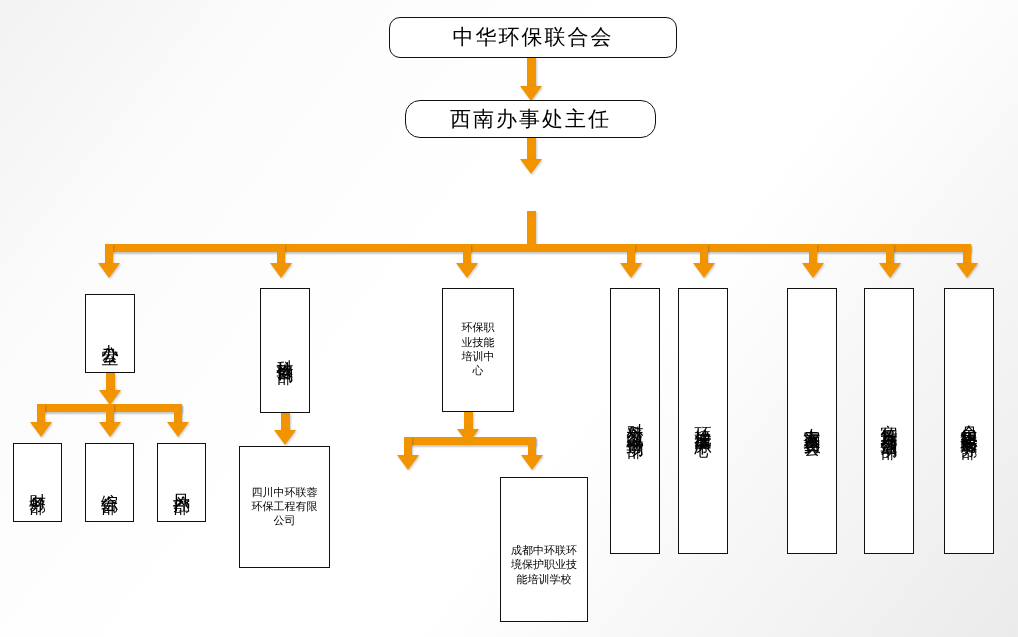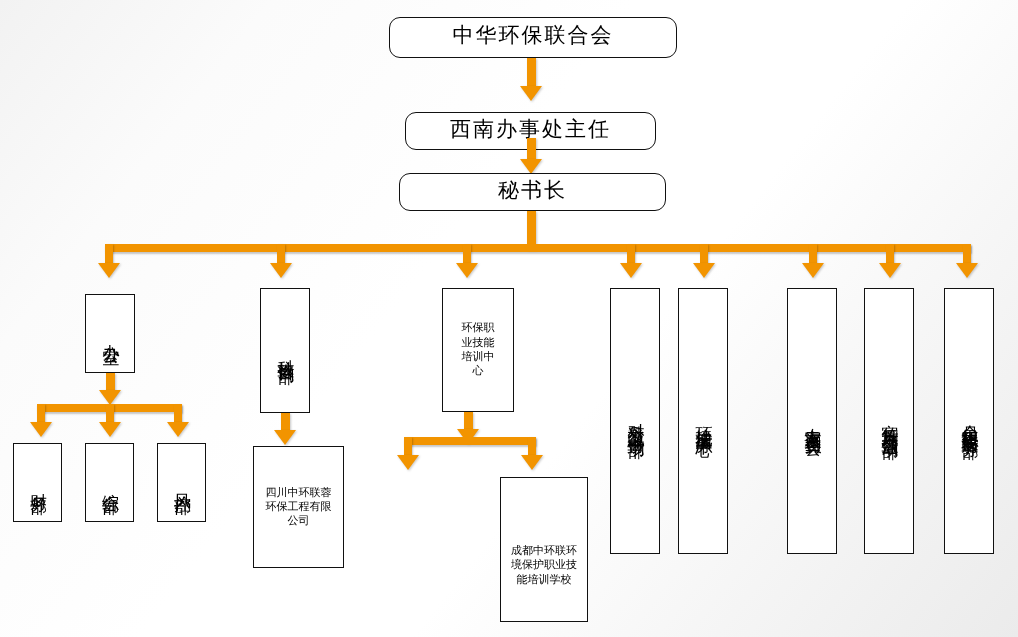--- a/index.html
+++ b/index.html
@@ -2,21 +2,21 @@
 <html><head>
 <meta charset="utf-8">
 <style>
   html,body{margin:0;padding:0;}
   body{
     width:1018px;height:637px;
     font-family:"DejaVu Sans","Liberation Sans",sans-serif;
     background:linear-gradient(128deg,#f2f2f2 0%,#fbfbfb 18%,#ffffff 42%,#ffffff 60%,#f4f4f4 82%,#ebebeb 100%);
     overflow:hidden;
   }
-  #chart{position:relative;width:964px;height:637px;font-family:Liberation Mono, monospace;}
+  #chart{position:relative;width:964px;height:637px;}
 
   
   .box{
     position:absolute;
     border:1px solid #111;
     background:#ffffff;
     box-sizing:border-box;
     display:flex;
     align-items:center;
     justify-content:center;
@@ -58,30 +58,27 @@
 
 <div id="chart">
 
   <div class="box rounded tier-top" style="left:389px;top:17px;width:288px;height:41px;">
     <span class="txt">中华环保联合会</span>
   </div>
 
   <div class="vline" style="left:527px;top:58px;width:9px;height:30px;"></div>
   <div class="arrow" style="left:520px;top:86px;"></div>
 
-  <div class="box rounded tier-top" style="left:405px;top:112px;width:251px;height:38px;">
+  <div class="box rounded tier-top" style="left:405px;top:100px;width:251px;height:38px;border-radius:15px;">
     <span class="txt">西南办事处主任</span>
   </div>
 
   <div class="vline" style="left:527px;top:138px;width:9px;height:24px;"></div>
   <div class="arrow" style="left:520px;top:159px;"></div>
 
-  <div class="box rounded tier-top" style="left:399px;top:173px;width:267px;height:38px;">
-    <span class="txt">秘书长</span>
-  </div>
 
   <div class="vline" style="left:527px;top:211px;width:9px;height:39px;"></div>
 
   <div class="hline" style="left:105px;top:244px;width:866px;height:8px;"></div>
 
   <div class="vline" style="left:105px;top:244px;width:8px;height:21px;"></div>
   <div class="arrow" style="left:98px;top:263px;"></div>
 
   <div class="vline" style="left:277px;top:244px;width:8px;height:21px;"></div>
   <div class="arrow" style="left:270px;top:263px;"></div>
@@ -155,21 +152,21 @@
   <div class="box vert" style="left:85px;top:443px;width:49px;height:79px;">
     <span class="txt">综合部</span>
   </div>
   <div class="box vert" style="left:157px;top:443px;width:49px;height:79px;">
     <span class="txt">风控部</span>
   </div>
 
   <div class="vline" style="left:281px;top:413px;width:9px;height:22px;"></div>
   <div class="arrow" style="left:274px;top:430px;"></div>
 
-  <div class="box wrap" style="left:253px;top:446px;width:91px;height:122px;padding:6px 4px;">
+  <div class="box wrap" style="left:239px;top:446px;width:91px;height:122px;padding:6px 4px;">
     <span class="txt" style="width:72px;">四川中环联蓉环保工程有限公司</span>
   </div>
 
   <div class="vline" style="left:464px;top:412px;width:9px;height:22px;"></div>
   <div class="arrow" style="left:457px;top:429px;"></div>
   <div class="hline" style="left:404px;top:437px;width:132px;height:8px;"></div>
 
   <div class="vline" style="left:404px;top:437px;width:8px;height:21px;"></div>
   <div class="arrow" style="left:397px;top:455px;"></div>
 

